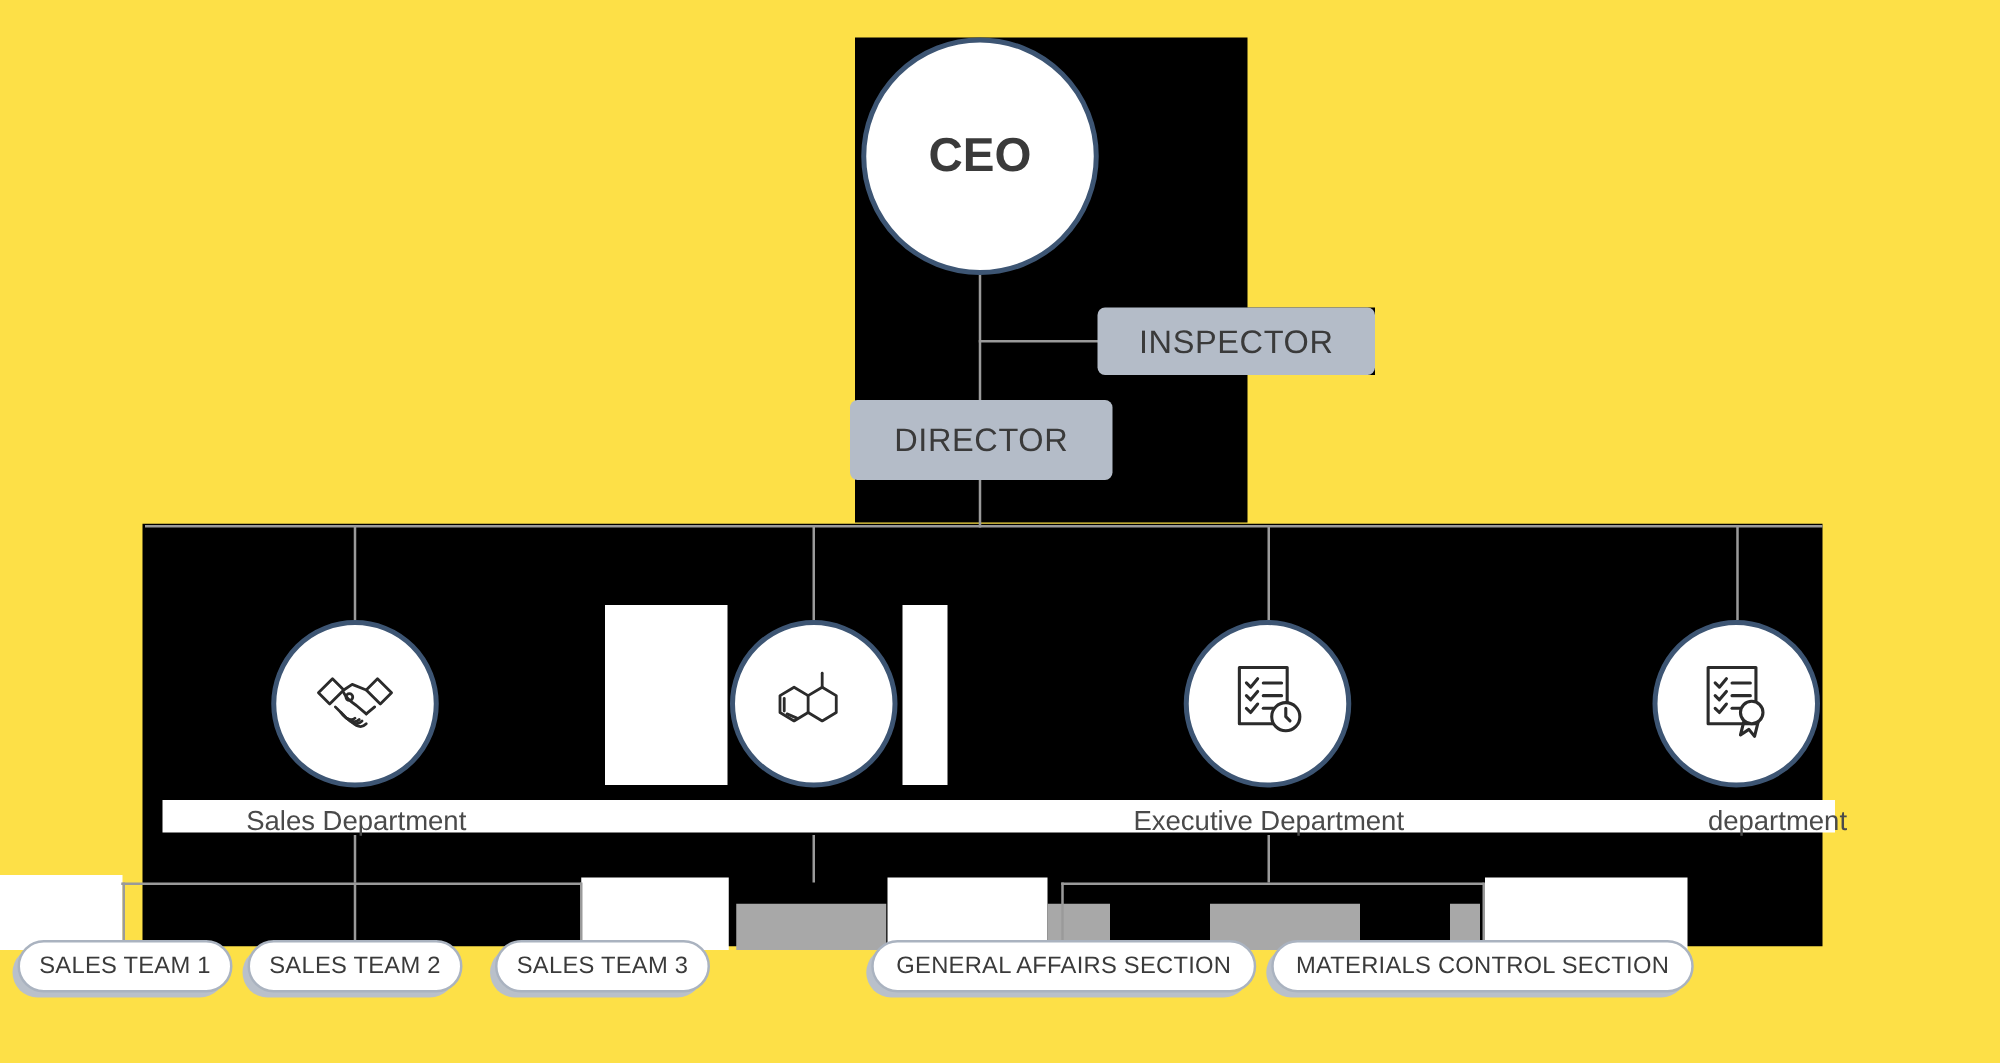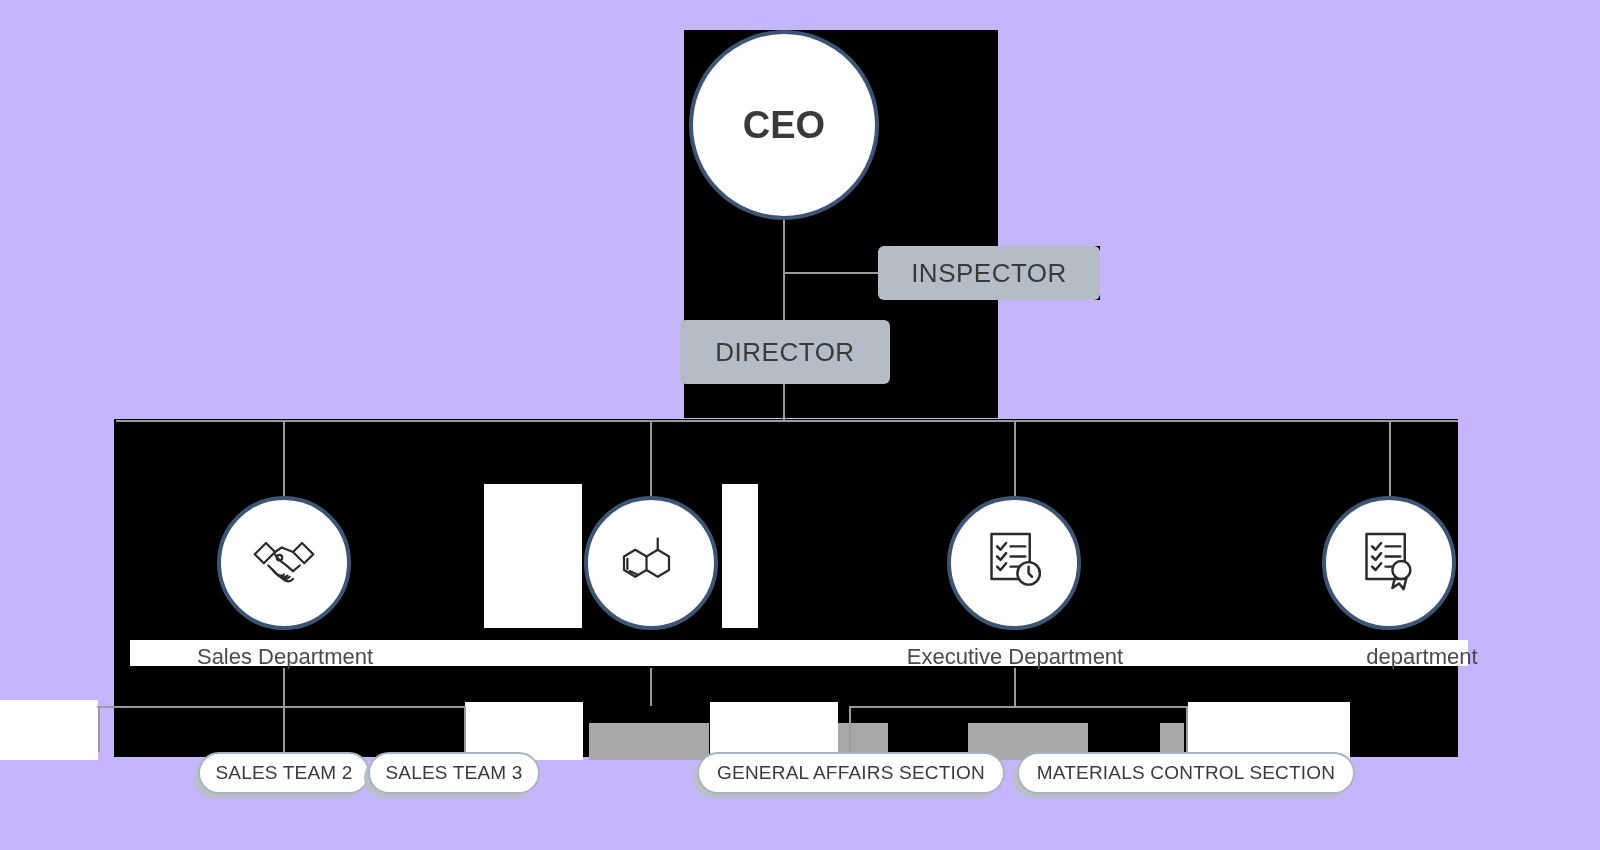--- a/index.html
+++ b/index.html
@@ -10,21 +10,21 @@
   body {
     font-family: "Liberation Sans", sans-serif;
     width: 1600px;
     height: 850px;
     overflow: hidden;
   }
   #org-chart {
     position: relative;
     width: 1600px;
     height: 850px;
-    background: #c4b5fd;
+    background: #fde047;
   }
 
   
   .line {
     position: absolute;
     background: #9a9a9a;
   }
   .line-v { width: 2px; }
   .line-h { height: 2px; }
 
@@ -246,24 +246,27 @@
         <path d="M29 37 L37 37"></path>
         <path d="M38 44 L35 56 L41 52 L45 57 L48 45"></path>
         <circle cx="43" cy="40" r="8" fill="#ffffff"></circle>
       </svg>
     </span>
   </div>
   <div class="dept-label" style="left:1272px;top:641px;width:300px;">
     <div>department</div>
   </div>
 
+  <div class="pill" style="left:14px;top:752px;width:172px;">
+    <span>SALES TEAM 1</span>
+  </div>
   <div class="pill" style="left:198px;top:752px;width:172px;">
     <span>SALES TEAM 2</span>
   </div>
-  <div class="pill" style="left:368px;top:752px;width:172px;">
+  <div class="pill" style="left:396px;top:752px;width:172px;">
     <span>SALES TEAM 3</span>
   </div>
   <div class="pill" style="left:697px;top:752px;width:308px;">
     <span>GENERAL AFFAIRS SECTION</span>
   </div>
   <div class="pill" style="left:1017px;top:752px;width:338px;">
     <span>MATERIALS CONTROL SECTION</span>
   </div>
 
 </div>

